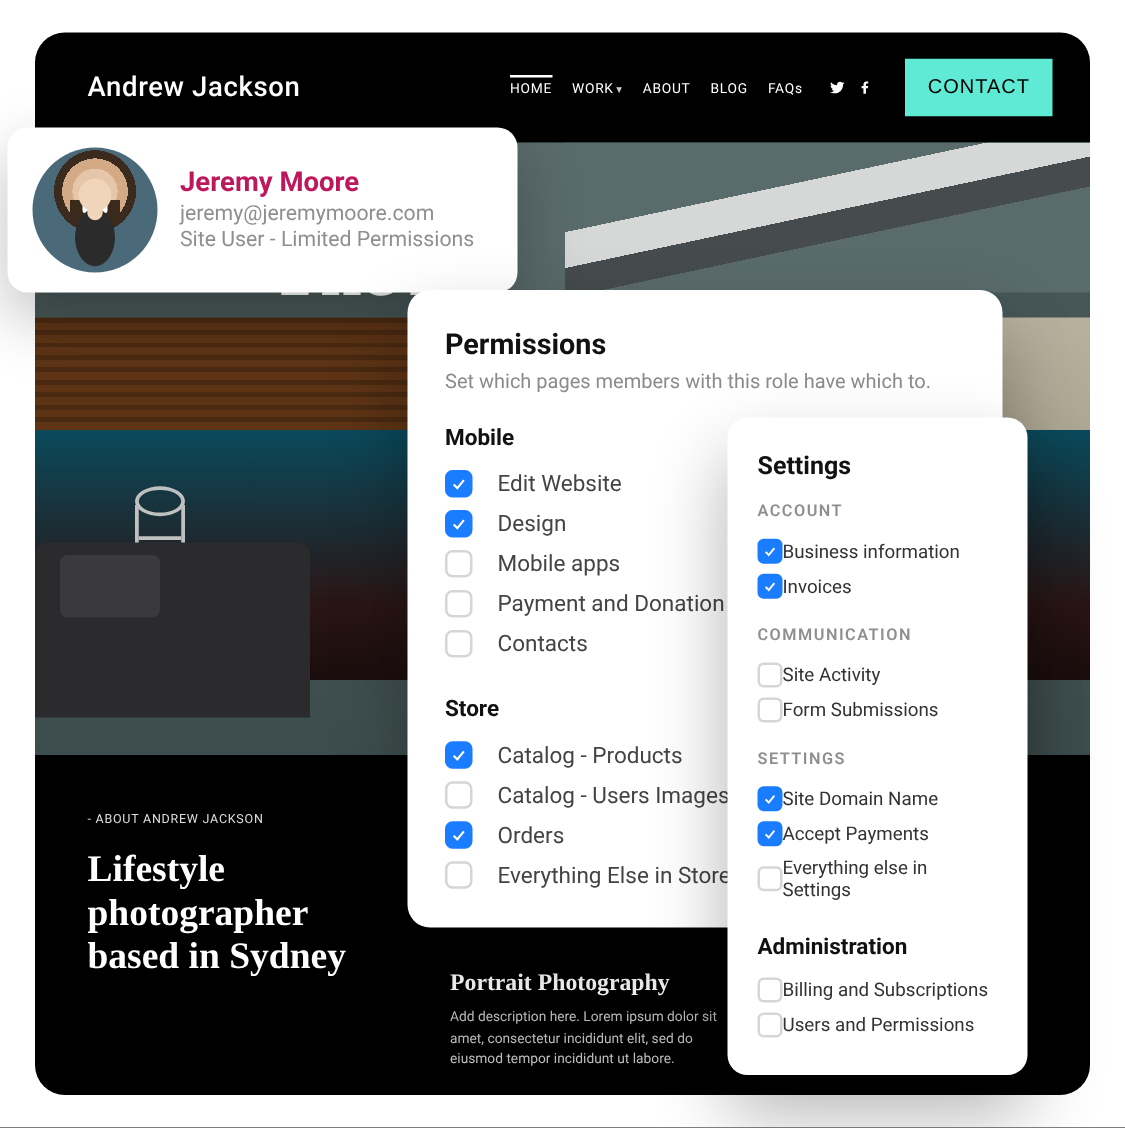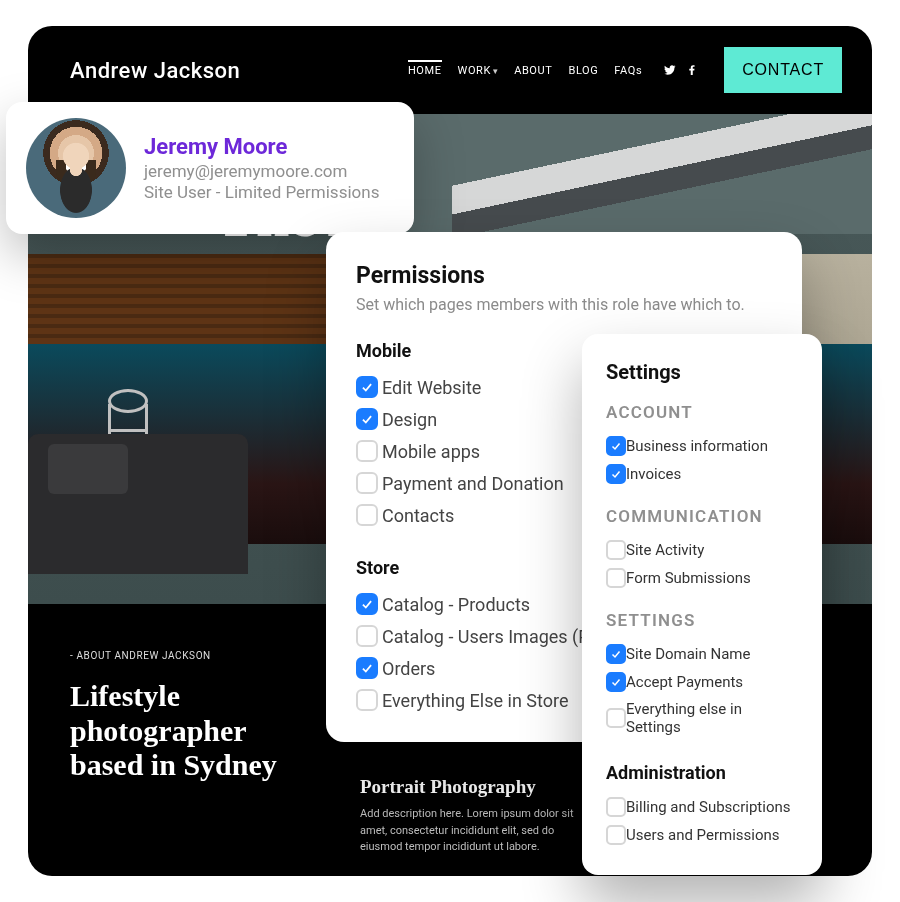--- a/index.html
+++ b/index.html
@@ -176,40 +176,40 @@
       radial-gradient(ellipse at 50% 72%, #2b2b2b 0 22%, transparent 23%);
   }
   .avatar .beard{
     position:absolute; left:30%; top:42%; width:40%; height:26%;
     background:#3a2a1c; border-radius:0 0 50% 50%;
   }
   .avatar .smile{
     position:absolute; left:40%; top:46%; width:20%; height:8%;
     background:#fff; border-radius:0 0 40% 40%;
   }
-  .user-info .name { font-size: 22px; font-weight: 700; color:#6d28d9; }
+  .user-info .name { font-size: 22px; font-weight: 700; color:#be185d; }
   .user-info .email { font-size: 17px; color:#8f8f8f; margin-top:2px; }
   .user-info .role { font-size: 17px; color:#8f8f8f; margin-top:1px; }
 
   
   .perm-panel {
     position:absolute;
     top: 232px;
     left: 326px;
     width: 476px;
     background:#fff;
     border-radius: 18px;
     box-shadow: 0 30px 60px rgba(0,0,0,0.3);
     padding: 30px 30px 26px 30px;
   }
   .perm-title { font-size: 23px; font-weight: 700; color:#111; }
   .perm-sub { font-size: 16px; color:#8b8b8b; margin-top: 6px; }
   .perm-group-title { font-size: 18px; font-weight: 700; color:#111; margin-top: 26px; margin-bottom: 10px; }
   .perm-item {
-    display:flex; align-items:center; gap: 4px;
+    display:flex; align-items:center; gap: 20px;
     padding: 5px 0;
   }
   .perm-item .label { font-size: 18px; color:#444; }
   .checkbox {
     width: 22px; height: 22px; border-radius: 6px;
     border: 2px solid #d6d6d6;
     display:flex; align-items:center; justify-content:center;
     flex-shrink:0;
     cursor:pointer;
   }
@@ -225,21 +225,21 @@
     top: 334px;
     left: 582px;
     width: 240px;
     background:#fff;
     border-radius: 16px;
     box-shadow: 0 30px 60px rgba(0,0,0,0.30);
     padding: 26px 24px 26px 24px;
   }
   .settings-title { font-size: 20px; font-weight: 700; color:#111; margin-bottom: 18px; }
   .settings-group-label {
-    font-size: 17px; letter-spacing: 1.2px; color:#8f8f8f; font-weight:600;
+    font-size: 13px; letter-spacing: 1.2px; color:#8f8f8f; font-weight:600;
     margin-top: 18px; margin-bottom: 10px;
   }
   .settings-group-label:first-of-type { margin-top: 6px; }
   .set-item {
     display:flex; align-items:center; 
     padding: 4px 0;
   }
   .set-item .label { font-size: 15px; color:#333; }
   .scheck {
     width: 20px; height: 20px; border-radius: 5px;

